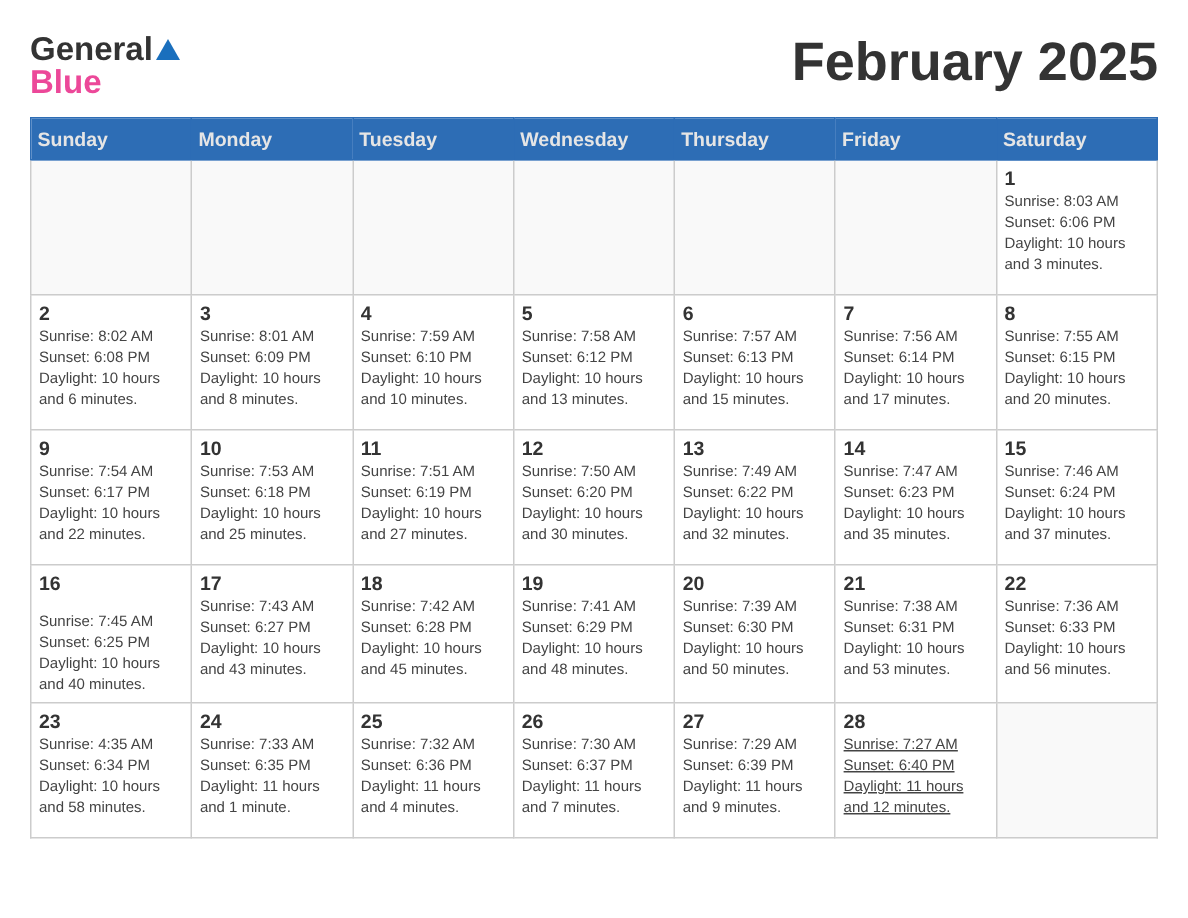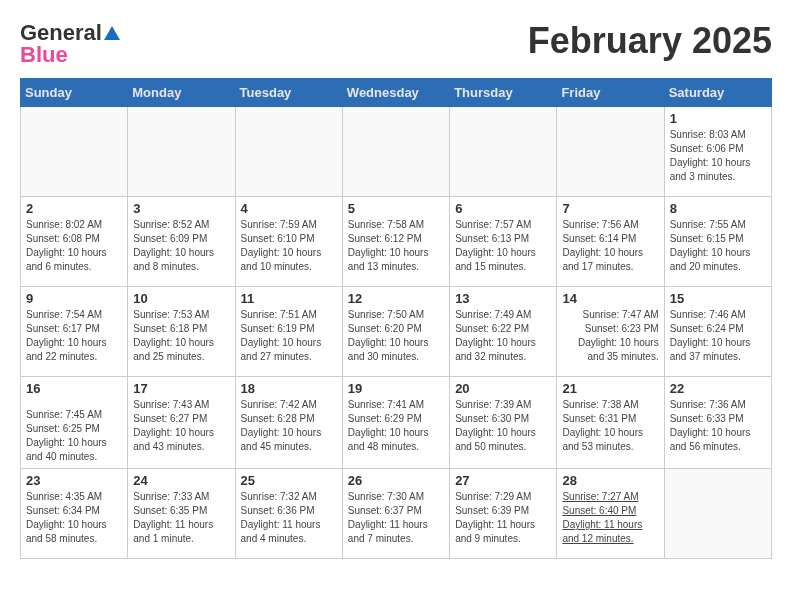--- a/index.html
+++ b/index.html
@@ -121,21 +121,21 @@
       <tr>
         <td>
           <span class="day-num">2</span>
           <div class="day-info" style="white-space: pre-line;">Sunrise: 8:02 AM
 Sunset: 6:08 PM
 Daylight: 10 hours
 and 6 minutes.</div>
         </td>
         <td>
           <span class="day-num">3</span>
-          <div class="day-info" style="white-space: pre-line;">Sunrise: 8:52 AM
+          <div class="day-info" style="white-space: pre-line;">Sunrise: 8:01 AM
 Sunset: 6:09 PM
 Daylight: 10 hours
 and 8 minutes.</div>
         </td>
         <td>
           <span class="day-num">4</span>
           <div class="day-info" style="white-space: pre-line;">Sunrise: 7:59 AM
 Sunset: 6:10 PM
 Daylight: 10 hours
 and 10 minutes.</div>
@@ -200,21 +200,21 @@
         </td>
         <td>
           <span class="day-num">13</span>
           <div class="day-info" style="white-space: pre-line;">Sunrise: 7:49 AM
 Sunset: 6:22 PM
 Daylight: 10 hours
 and 32 minutes.</div>
         </td>
         <td>
           <span class="day-num">14</span>
-          <div class="day-info" style="white-space: pre-line; text-align: right;">Sunrise: 7:47 AM
+          <div class="day-info" style="white-space: pre-line;">Sunrise: 7:47 AM
 Sunset: 6:23 PM
 Daylight: 10 hours
 and 35 minutes.</div>
         </td>
         <td>
           <span class="day-num">15</span>
           <div class="day-info" style="white-space: pre-line;">Sunrise: 7:46 AM
 Sunset: 6:24 PM
 Daylight: 10 hours
 and 37 minutes.</div>

